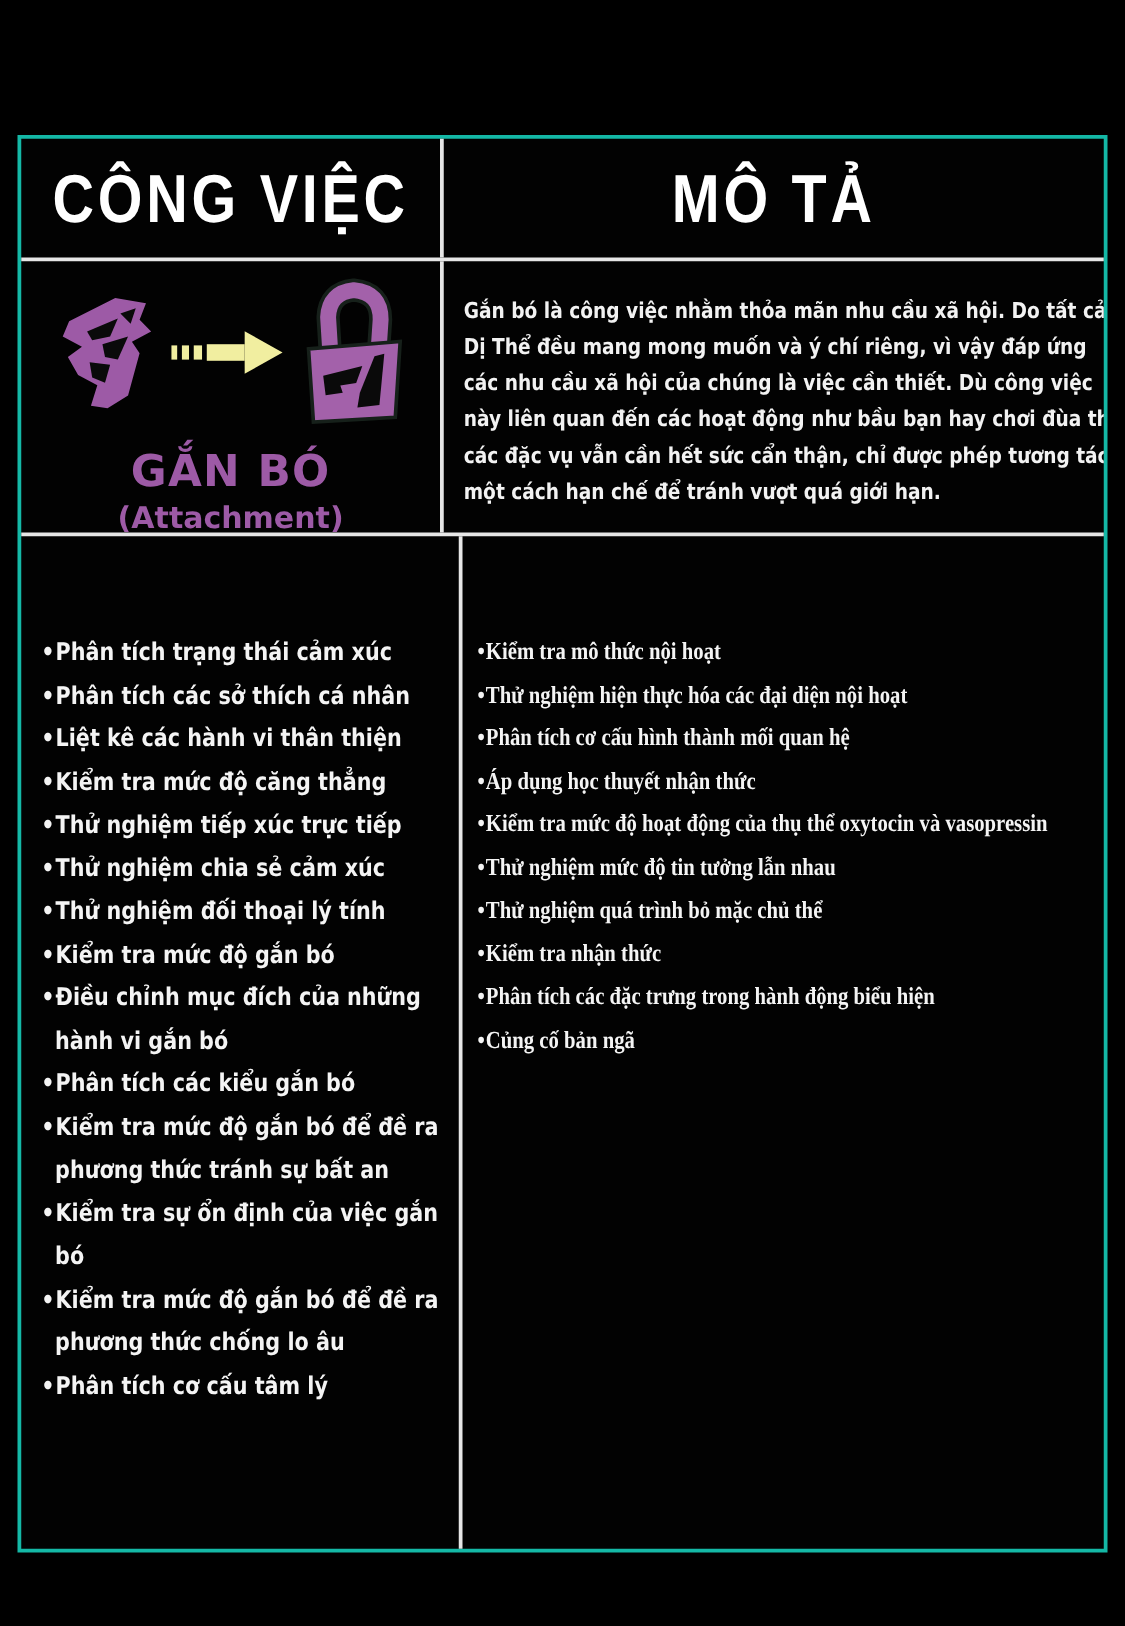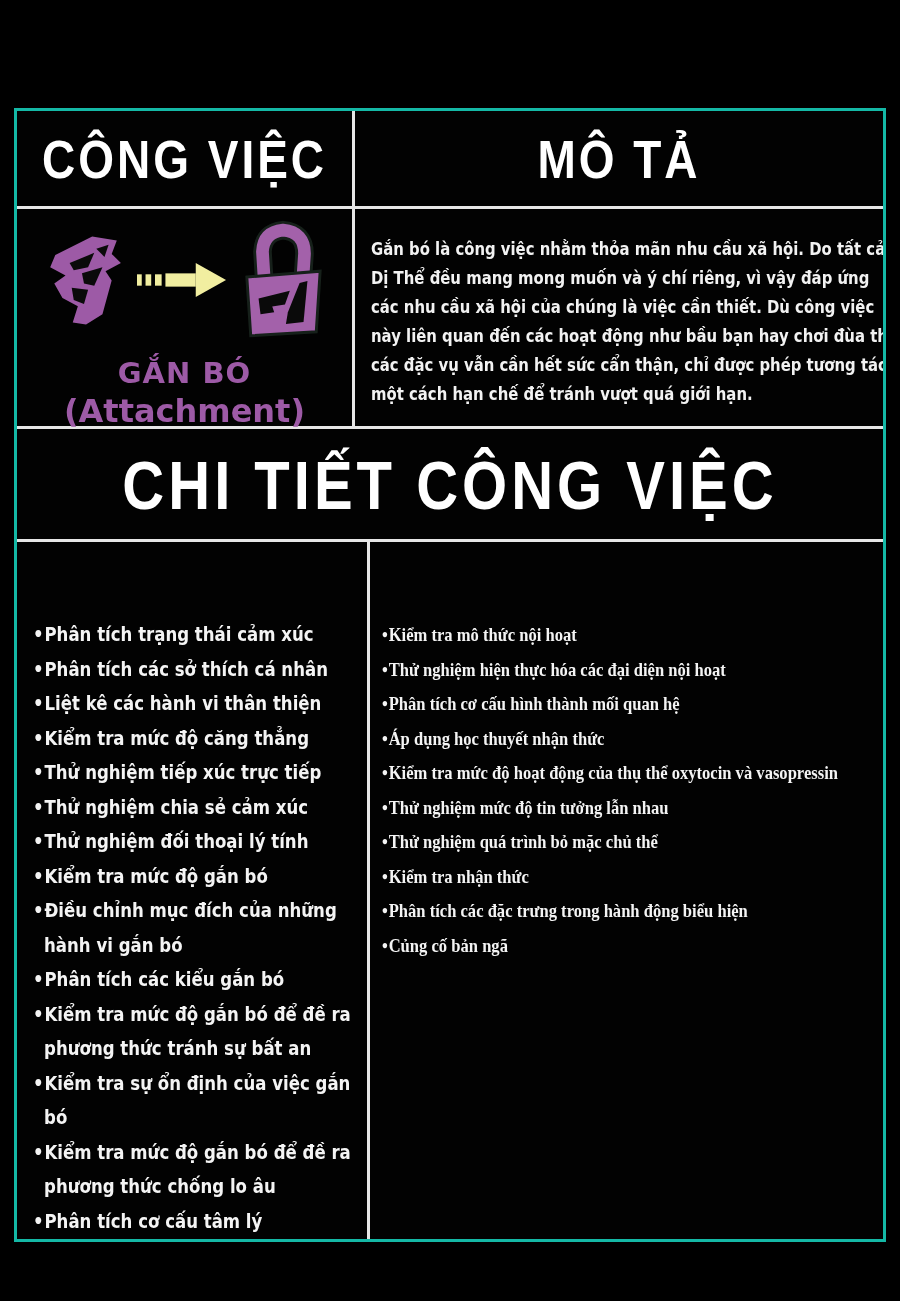--- a/index.html
+++ b/index.html
@@ -20,23 +20,23 @@
   .cell-right{flex:1;}
   .th{font-family:"Liberation Sans","DejaVu Sans",sans-serif;font-weight:900;
       color:#fff;letter-spacing:3px;transform:scaleY(1.18);white-space:nowrap;}
   .th-small{font-size:46px;}
   .th-big{font-size:58px;letter-spacing:4px;}
   .head-left,.head-right{display:flex;align-items:center;justify-content:center;}
   .head-right{flex:1;}
 
   
   .icon-cluster{display:flex;align-items:center;justify-content:center;gap:12px;margin-top:14px;height:124px;}
-  .job-label{color:#9d5aa6;font-weight:bold;font-size:29px;letter-spacing:1px;margin-top:12px;
+  .job-label{color:#9d5aa6;font-weight:bold;font-size:35px;letter-spacing:1px;margin-top:12px;
              font-family:"DejaVu Sans",sans-serif;}
-  .job-label-en{color:#9d5aa6;font-weight:bold;font-size:32px;margin-top:2px;}
+  .job-label-en{color:#9d5aa6;font-weight:bold;font-size:24px;margin-top:2px;}
 
   
   .desc-cell{padding:26px 0 0 16px;overflow:hidden;}
   .desc-text{width:617px;transform:scaleX(0.85);transform-origin:0 0;
              font-size:17.5px;font-weight:bold;line-height:29px;color:#f2f2f2;}
 
   
   .cell-details-left{width:353px;padding:76px 4px 0 16px;overflow:hidden;}
   .cell-details-right{flex:1;padding:76px 4px 0 12px;overflow:hidden;font-family:Liberation Serif, serif;}
   .list-wrap{width:118%;transform:scaleX(0.85);transform-origin:0 0;}
@@ -93,23 +93,20 @@
         </span>
       </div>
       <div class="job-label">GẮN BÓ</div>
       <div class="job-label-en">(Attachment)</div>
     </div>
     <div class="cell cell-right desc-cell">
       <div class="desc-text">Gắn bó là công việc nhằm thỏa mãn nhu cầu xã hội. Do tất cả Dị Thể đều mang mong muốn và ý chí riêng, vì vậy đáp ứng các nhu cầu xã hội của chúng là việc cần thiết. Dù công việc này liên quan đến các hoạt động như bầu bạn hay chơi đùa thì các đặc vụ vẫn cần hết sức cẩn thận, chỉ được phép tương tác một cách hạn chế để tránh vượt quá giới hạn.</div>
     </div>
   </div>
 
-  <div class="row row-section b-bottom">
-    <span class="th th-big">CHI TIẾT CÔNG VIỆC</span>
-  </div>
 
   <div class="row row-details">
     <div class="cell cell-details-left b-right">
       <div class="list-wrap">
           <div class="bullet-item"><span class="bullet">•</span><span>Phân tích trạng thái cảm xúc</span></div>
           <div class="bullet-item"><span class="bullet">•</span><span>Phân tích các sở thích cá nhân</span></div>
           <div class="bullet-item"><span class="bullet">•</span><span>Liệt kê các hành vi thân thiện</span></div>
           <div class="bullet-item"><span class="bullet">•</span><span>Kiểm tra mức độ căng thẳng</span></div>
           <div class="bullet-item"><span class="bullet">•</span><span>Thử nghiệm tiếp xúc trực tiếp</span></div>
           <div class="bullet-item"><span class="bullet">•</span><span>Thử nghiệm chia sẻ cảm xúc</span></div>

